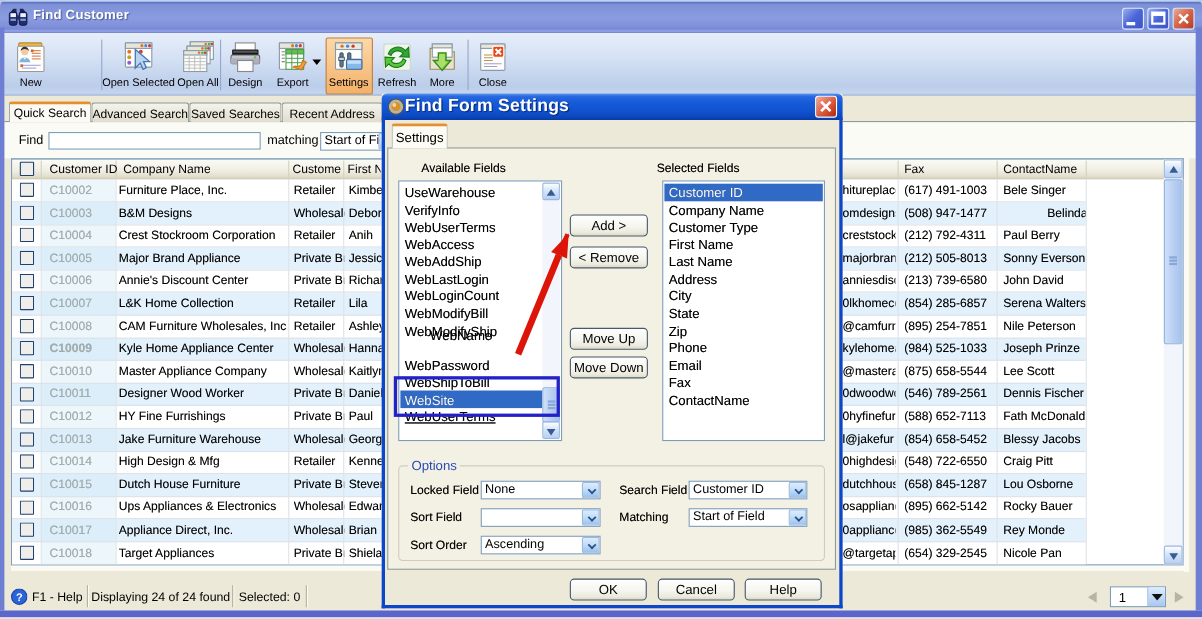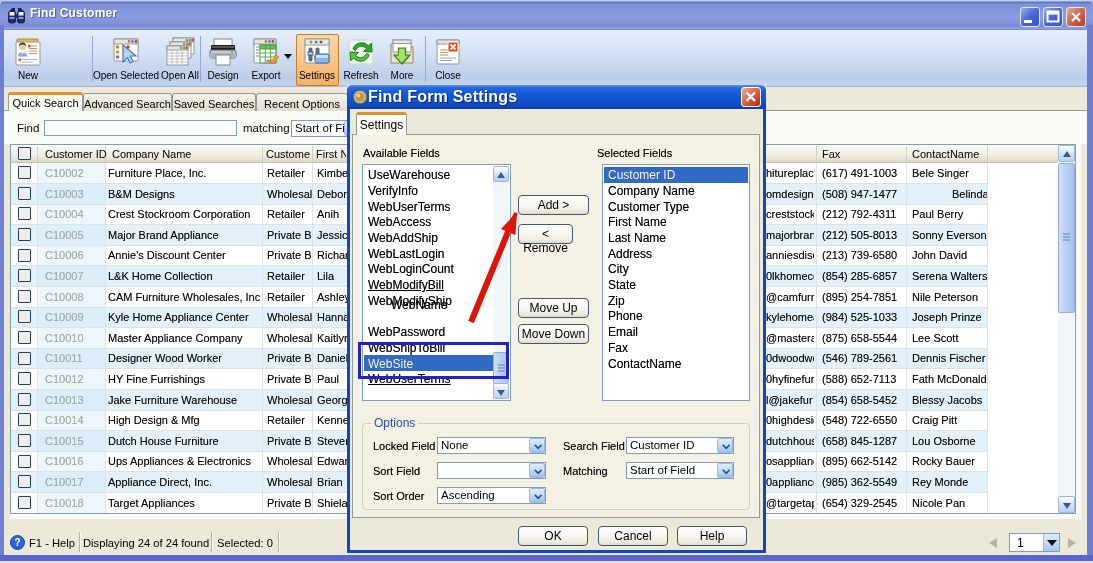--- a/index.html
+++ b/index.html
@@ -233,21 +233,21 @@
 <path d="M18.5 8.5 L23.5 13.5 M23.5 8.5 L18.5 13.5" stroke="#fff" stroke-width="1.8"></path>
 </svg></div>
         <div class="tbl">Close</div>
       </div>
     </div>
 
   <div id="tabline"></div>
   <div class="tab active" style="left:8px;top:91.5px;width:75px;height:19.5px;">Quick Search</div>
   <div class="tab" style="left:83px;top:93px;width:89px;height:17.5px;">Advanced Search</div>
   <div class="tab" style="left:172px;top:93px;width:84px;height:17.5px;">Saved Searches</div>
-  <div class="tab" style="left:256px;top:93px;width:92px;height:17.5px;">Recent Options</div>
+  <div class="tab" style="left:256px;top:93px;width:92px;height:17.5px;">Recent Address</div>
 
   <div id="findlbl">Find</div>
   <div id="findbox"></div>
   <div id="matchlbl">matching</div>
   <div class="combo" style="left:291px;top:120px;width:70px;z-index:1;">Start of Fie<span class="db">
         <span class="chev"></span>
       </span></div>
 
   <div style="position:absolute;left:1076px;top:110.5px;width:5px;height:409px;background:#fbfaf4;"></div>
   <div style="position:absolute;left:10px;top:514px;width:1071px;height:5px;background:#fbfaf4;"></div>
@@ -317,21 +317,21 @@
 <span class="cell" style="left:34px;width:56px;color:#7a7a72;">C10008</span>
 <span class="cell" style="left:97px;width:153px;">CAM Furniture Wholesales, Inc.</span>
 <span class="cell" style="left:256px;width:46px;">Retailer</span>
 <span class="cell" style="left:306px;width:90px;">Ashley</span>
 <span class="cell" style="left:755px;width:48px;">@camfurnit</span>
 <span class="cell" style="left:811px;width:84px;">(895) 254-7851</span>
 <span class="cell" style="left:901px;width:80px;">Nile Peterson</span>
 </div>
 <div class="grow alt" style="top:307.2px">
 <span class="cell cb-c"><span class="cbx"></span></span>
-<span class="cell" style="left:34px;width:56px;color:#7a7a72;">C10009</span>
+<span class="cell" style="left:34px;width:56px;color:#7a7a72;font-weight:bold;">C10009</span>
 <span class="cell" style="left:97px;width:153px;">Kyle Home Appliance Center</span>
 <span class="cell" style="left:256px;width:46px;">Wholesale</span>
 <span class="cell" style="left:306px;width:90px;">Hannah</span>
 <span class="cell" style="left:755px;width:48px;">kylehomea</span>
 <span class="cell" style="left:811px;width:84px;">(984) 525-1033</span>
 <span class="cell" style="left:901px;width:80px;">Joseph Prinze</span>
 </div>
 <div class="grow" style="top:327.8px">
 <span class="cell cb-c"><span class="cbx"></span></span>
 <span class="cell" style="left:34px;width:56px;color:#7a7a72;">C10010</span>
@@ -506,32 +506,32 @@
         <circle cx="6.5" cy="6.5" r="1.8" fill="#f8d898"></circle>
       </svg>
     <span class="ttext">Find Form Settings</span>
     <div id="dlgclose"><svg width="18" height="18">
           <path d="M4.5 4.5 L13 13 M13 4.5 L4.5 13" stroke="#fff" stroke-width="2.4"></path>
         </svg></div>
   </div>
   <div id="dlgtab">Settings</div>
   <div id="dlgpanel"></div>
 
-  <span class="dlbl" style="left:16px;top:62px;text-align:right;">Available Fields</span>
+  <span class="dlbl" style="left:36px;top:62px;text-align:right;">Available Fields</span>
   <span class="dlbl" style="left:250px;top:62px;">Selected Fields</span>
 
   <div class="listbox" style="left:15px;top:79px;width:149px;height:237px;">
     <div class="li" style="top:2.0px;right:17px;">UseWarehouse</div>
 <div class="li" style="top:17.7px;right:17px;">VerifyInfo</div>
 <div class="li" style="top:33.4px;right:17px;">WebUserTerms</div>
 <div class="li" style="top:49.1px;right:17px;">WebAccess</div>
 <div class="li" style="top:64.8px;right:17px;">WebAddShip</div>
 <div class="li" style="top:80.5px;right:17px;">WebLastLogin</div>
 <div class="li" style="top:96.2px;right:17px;">WebLoginCount</div>
-<div class="li" style="top:111.9px;right:5px;text-decoration:underline;">WebModifyBill</div>
+<div class="li" style="top:111.9px;right:5px;">WebModifyBill</div>
 <div class="li" style="top:127.6px;right:17px;">WebModifyShip</div>
 <div class="li" style="top:132px;right:17px;margin-left:23px;">WebName</div>
 <div class="li" style="top:159.0px;right:17px;">WebPassword</div>
 <div class="li" style="top:174.7px;right:17px;">WebShipToBill</div>
 <div class="li sel" style="top:190.4px;right:17px;">WebSite</div>
 <div class="li" style="top:206.1px;right:17px;text-decoration:underline;">WebUserTerms</div>
     <div style="position:absolute;right:1px;top:1px;width:16px;height:233px;background:#f2f5fb;"></div>
     <div class="sb-btn" style="right:1px;top:1px;width:16px;height:16px;">
         <div class="arrow" style="left:3px;top:5px;border-left:4.5px solid transparent;border-right:4.5px solid transparent;border-bottom:6px solid #3a5a94;"></div>
       </div>
@@ -552,21 +552,21 @@
 <div class="li" style="top:96.2px;right:1px;">City</div>
 <div class="li" style="top:111.9px;right:1px;">State</div>
 <div class="li" style="top:127.6px;right:1px;">Zip</div>
 <div class="li" style="top:143.3px;right:1px;">Phone</div>
 <div class="li" style="top:159.0px;right:1px;">Email</div>
 <div class="li" style="top:174.7px;right:1px;">Fax</div>
 <div class="li" style="top:190.4px;right:1px;">ContactName</div>
   </div>
 
   <div class="xpbtn" style="left:171px;top:110px;width:71px;">Add &gt;</div>
-  <div class="xpbtn" style="left:171px;top:138.5px;width:55px;">&lt; Remove</div>
+  <div class="xpbtn" style="left:171px;top:138.5px;width:71px;">&lt; Remove</div>
   <div class="xpbtn" style="left:171px;top:213px;width:71px;">Move Up</div>
   <div class="xpbtn" style="left:171px;top:239px;width:71px;">Move Down</div>
 
   <div style="position:absolute;left:11px;top:257px;width:151px;height:37px;border:3px solid #2222c8;z-index:5;"></div>
   <svg style="position:absolute;left:115px;top:120px;z-index:6;" width="62" height="125" viewBox="0 0 62 125">
     <path d="M9 117 L46 27" stroke="#dd1408" stroke-width="6" fill="none"></path>
     <polygon points="55,7 39,24 53.5,30" fill="#dd1408"></polygon>
     <path d="M54 8 L45 27" stroke="#dd1408" stroke-width="4"></path>
   </svg>
 

